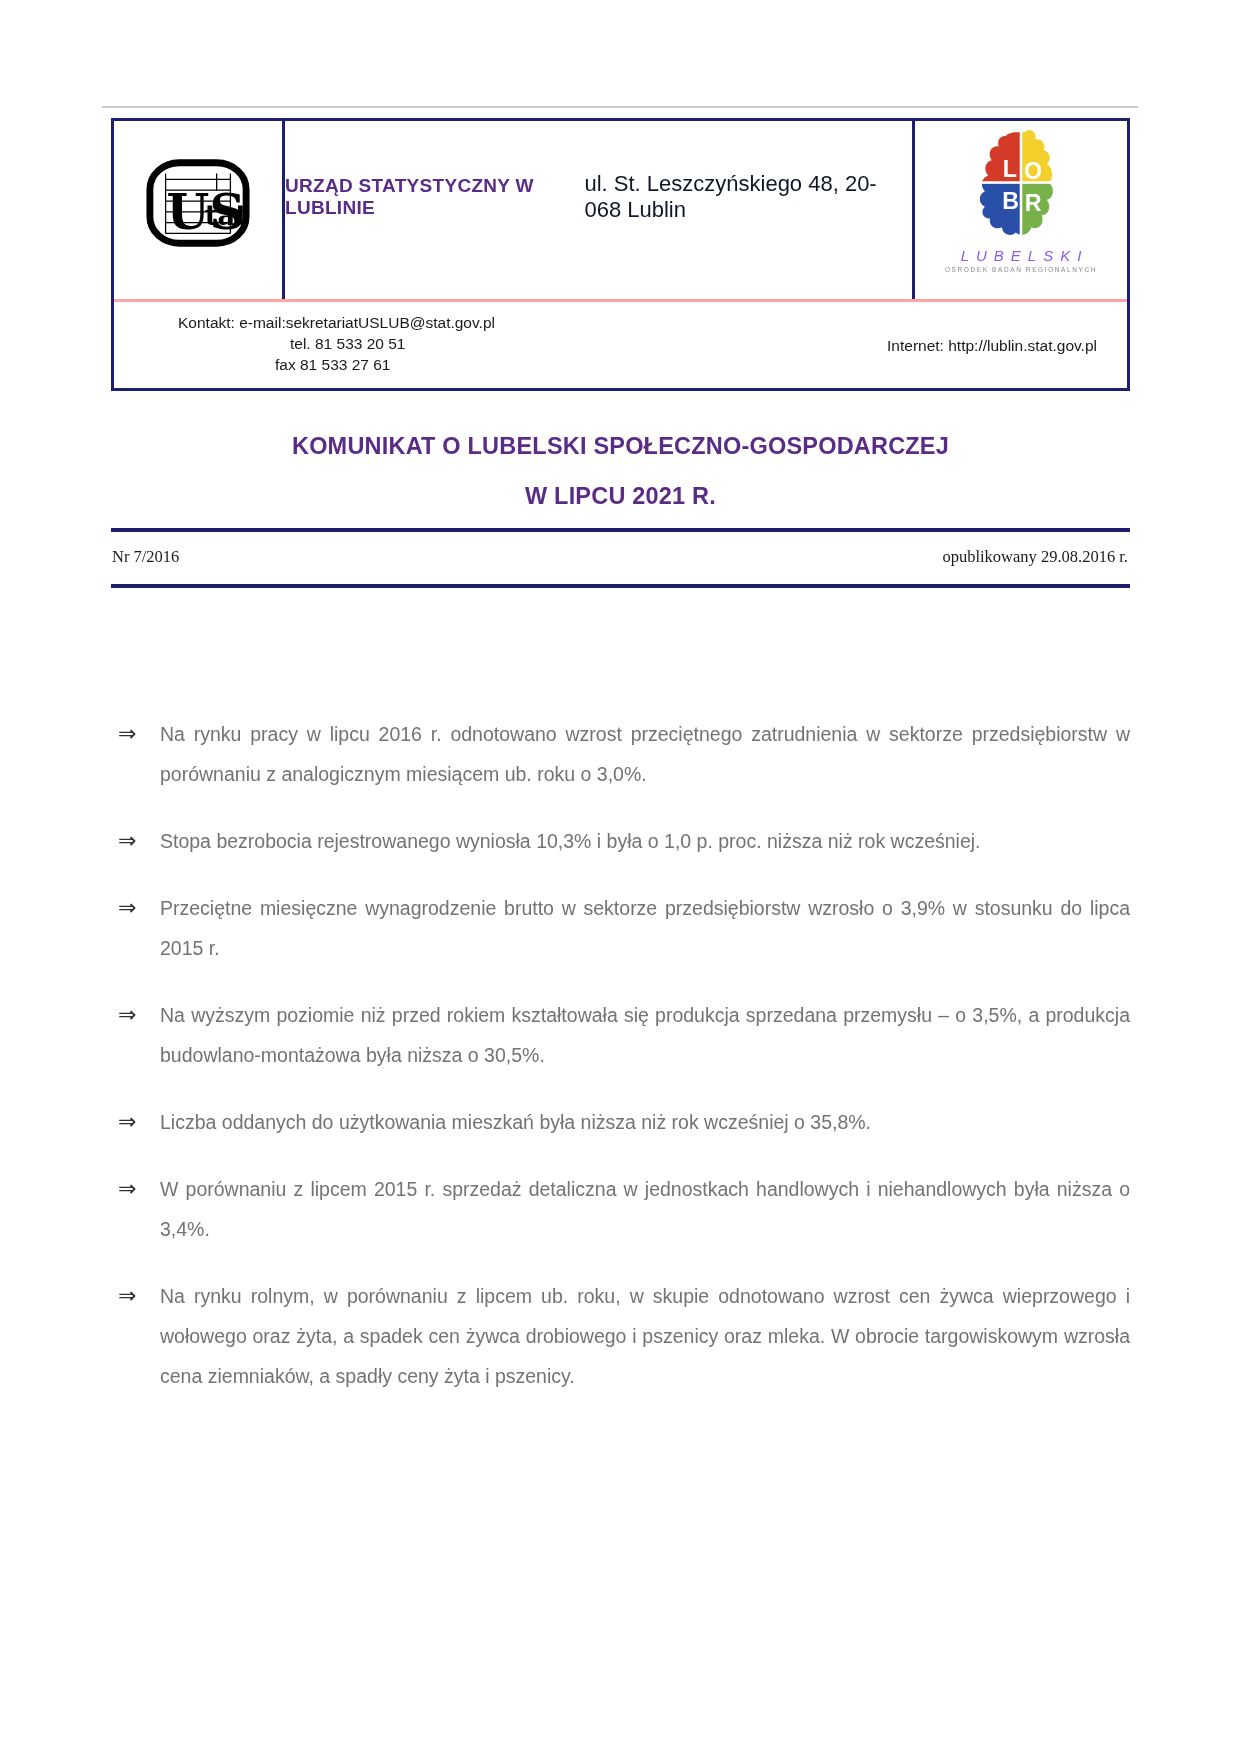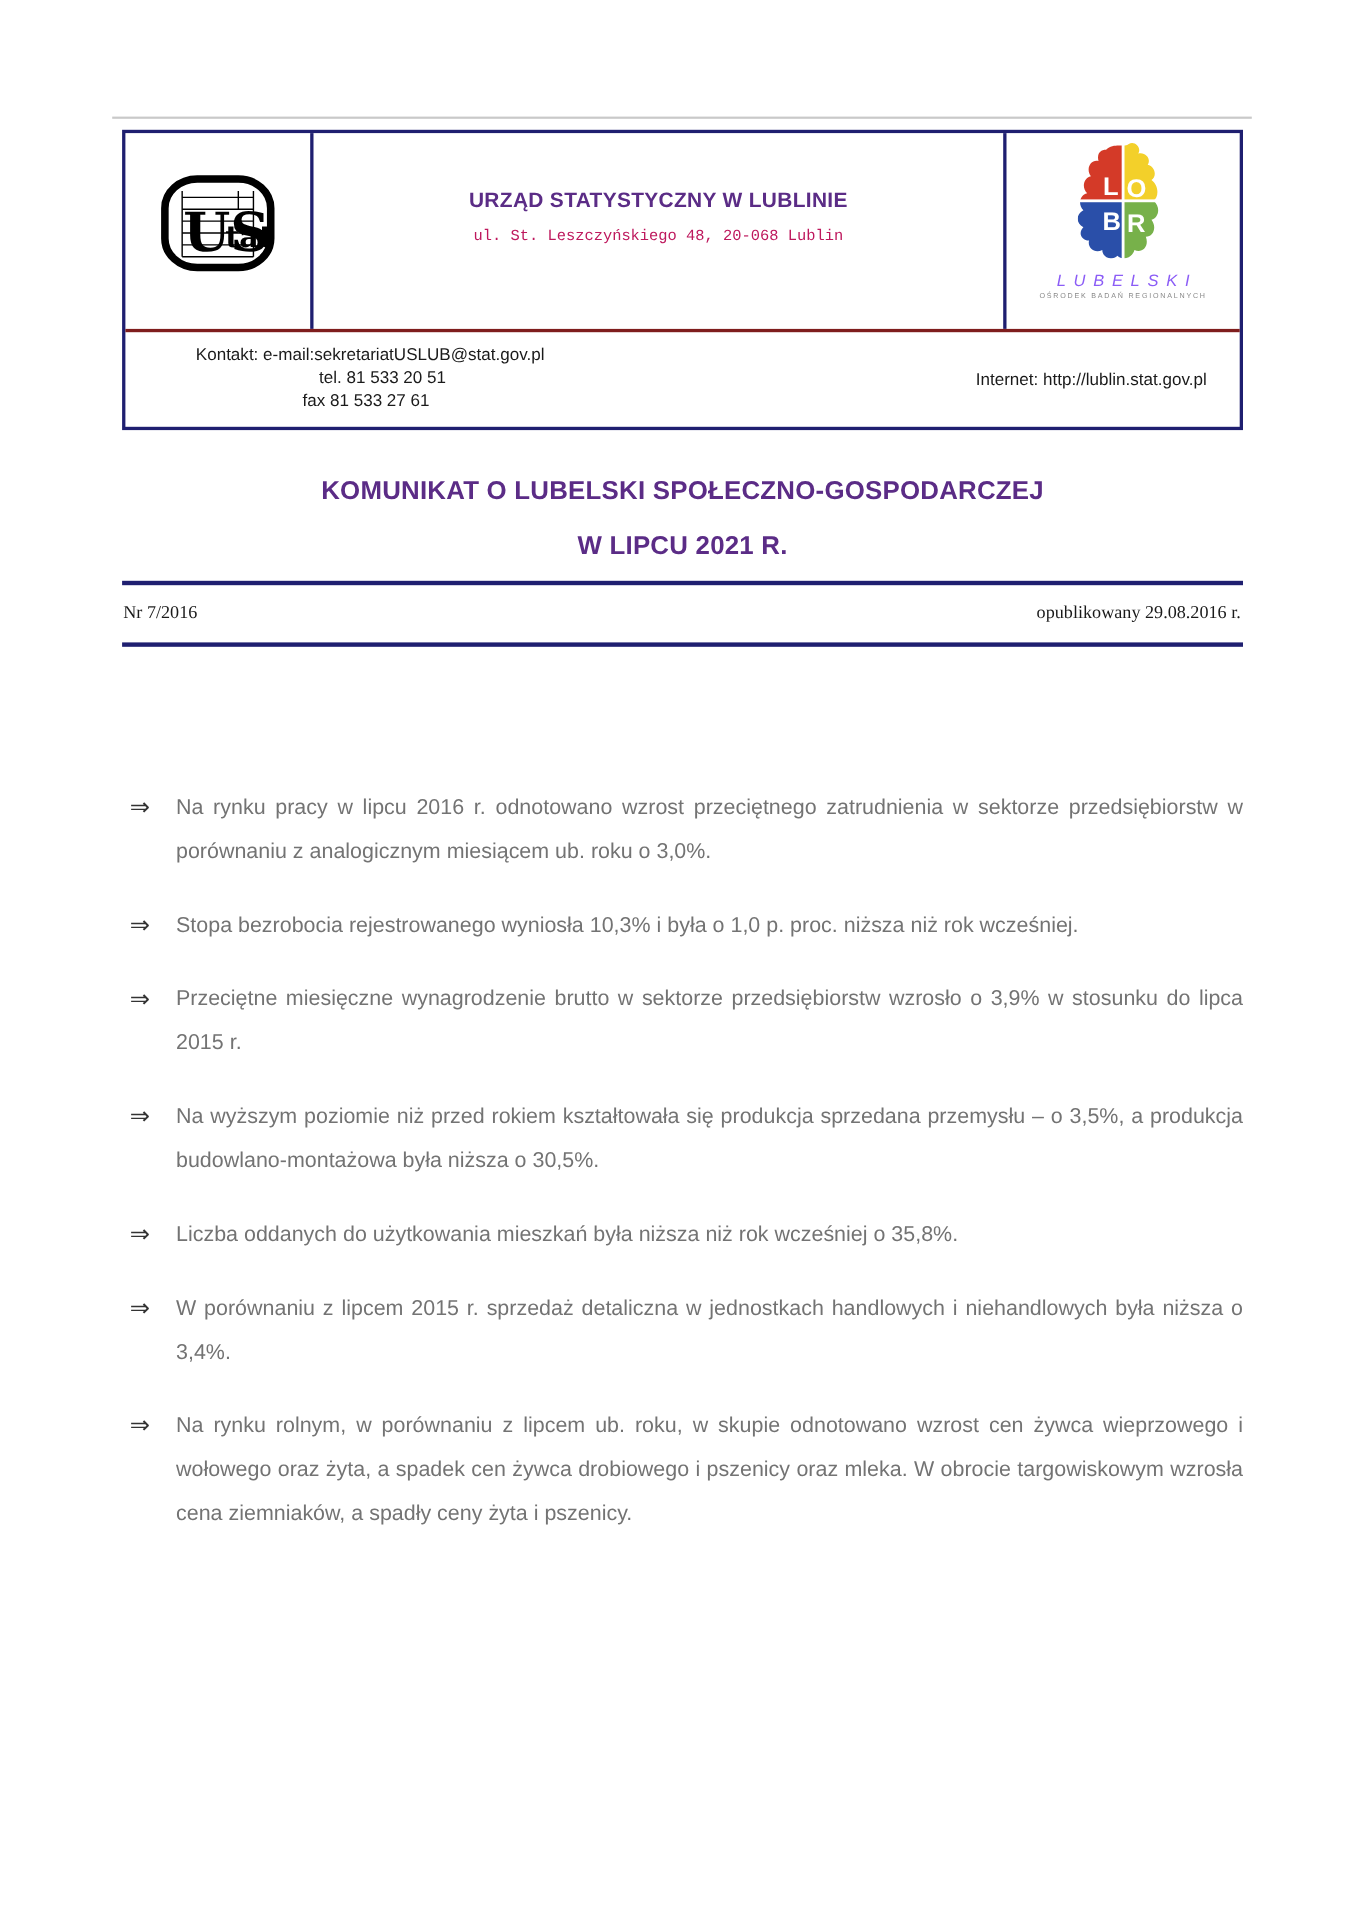--- a/index.html
+++ b/index.html
@@ -10,31 +10,31 @@
   }
   .page{width:1019px;margin-left:111px;}
   .topline{height:2px;background:#c9c9c9;margin:106px 0 10px -9px;width:1036px;}
 
   
   .header-box{border:3px solid #1f1f70;display:grid;grid-template-columns:168px 1fr 212px;}
   .cell{height:178px;box-sizing:border-box;}
   .cell-logo{display:flex;align-items:center;justify-content:center;padding-bottom:14px;}
   .cell-office{
     border-left:3px solid #1f1f70;border-right:3px solid #1f1f70;
-    display:flex;flex-direction:column;align-items:center;justify-content:center;
+    display:flex;flex-direction:row;align-items:center;justify-content:center;
     padding-bottom:26px;gap:13px;
   }
   .office-name{color:#5b2c86;font-weight:bold;font-size:19px;letter-spacing:.3px;}
-  .office-address{color:#be185d;font-size:14px;font-family:Liberation Mono, monospace;}
+  .office-address{color:#0f172a;font-size:22px;}
   .cell-lobr{display:flex;flex-direction:column;align-items:center;justify-content:flex-start;padding-top:7px;}
   .lobr-name{font-size:15px;letter-spacing:7px;color:#8b5cf6;margin-top:3px;padding-left:7px;font-style:italic;}
   .lobr-sub{font-size:6.5px;letter-spacing:1.6px;color:#8a8a8a;margin-top:2px;}
 
   .contact-row{
-    grid-column:1 / -1;border-top:3px solid #7f1d1d;position:relative;
+    grid-column:1 / -1;border-top:3px solid #fca5a5;position:relative;
     padding:10px 0 13px;font-size:15.5px;line-height:21px;color:#1a1a1a;
   }
   .contact-l1{padding-left:64px;}
   .contact-l2{padding-left:176px;}
   .contact-l3{padding-left:161px;}
   .internet{position:absolute;right:30px;top:33px;font-size:15.5px;}
 
   
   .title-block{margin-top:30px;text-align:center;color:#5b2c86;font-weight:bold;}
   .title-line{font-size:23.5px;line-height:50px;letter-spacing:.2px;}

